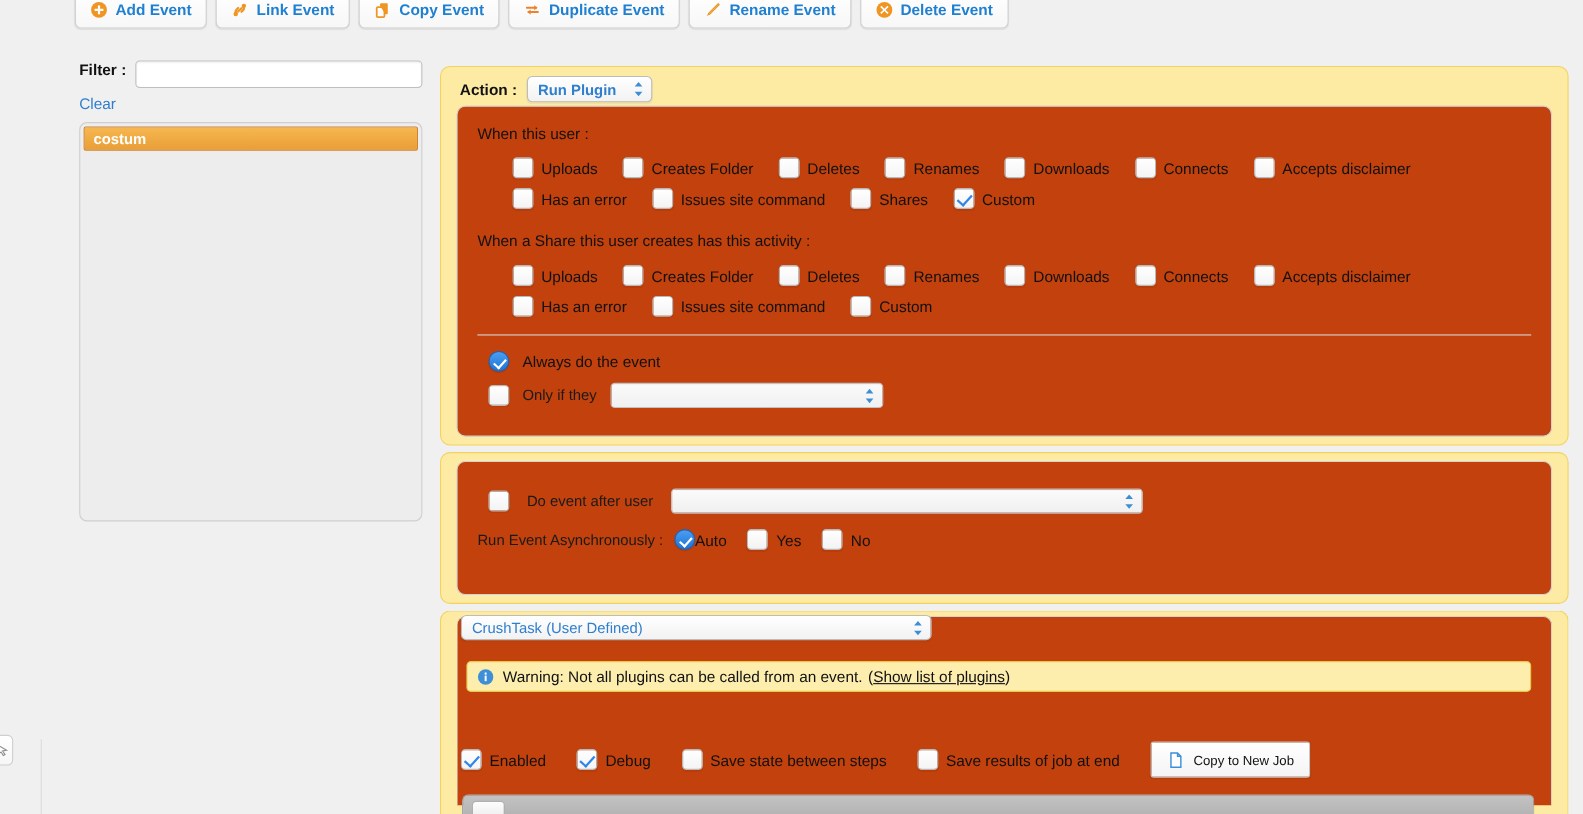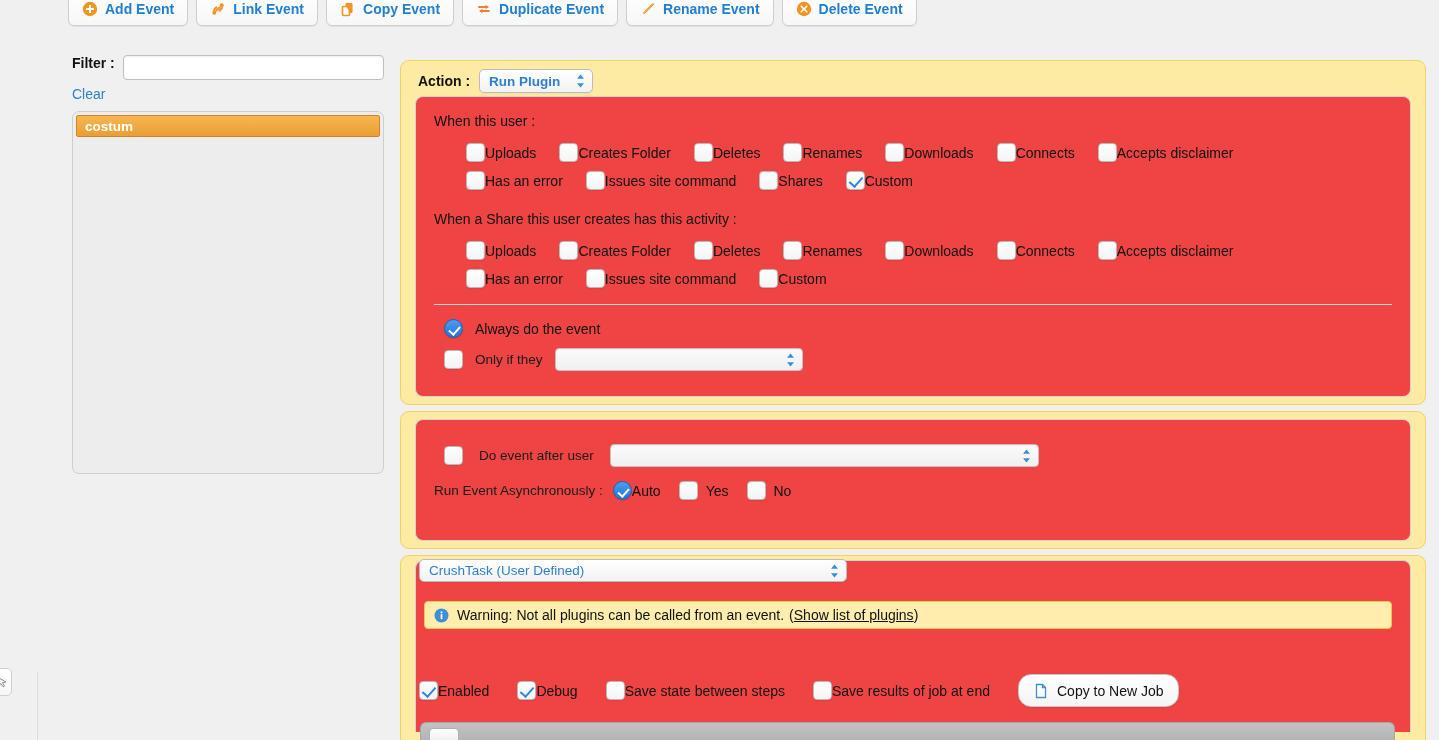--- a/index.html
+++ b/index.html
@@ -111,33 +111,33 @@
   }
   .selectbox.plain { color: #2f7fcf; font-weight: normal; }
   .stepper {
     position: absolute; right: 7px; top: 50%;
     transform: translateY(-50%);
     width: 9px; height: 15px;
   }
 
   .inner-box {
     position: absolute;
-    background: #ef4444;
+    background: #c2410c;
     border: 1px solid #d2d2d2;
     border-radius: 8px;
   }
   #inner1 { left: 415px; top: 96px; width: 996px; height: 301px; }
   #inner2 { left: 415px; top: 419px; width: 996px; height: 122px; }
   #inner3 { left: 415px; top: 560px; width: 996px; height: 172px;
             border-bottom: none; border-bottom-left-radius: 0; border-bottom-right-radius: 0; }
 
   .section-title { font-size: 14px; color: #111; }
 
   .cbrow { display: flex; align-items: center; }
-  .cbitem { display: flex; align-items: center; cursor: pointer; }
+  .cbitem { display: flex; align-items: center; gap: 7px; cursor: pointer; }
   .cbitem .txt { font-size: 14px; color: #111; white-space: nowrap; }
 
   
   .cb {
     width: 19px; height: 19px; flex: none;
     background: linear-gradient(#ffffff, #f4f4f4);
     border: 1px solid #b9b9b9;
     border-radius: 4px;
     box-shadow: 0 1px 1px rgba(0,0,0,.06);
     position: relative;
@@ -196,23 +196,23 @@
     padding-left: 9px;
     font-size: 14px; color: #111;
   }
   .info-ico { width: 15px; height: 15px; flex: none; }
   .plugin-link { text-decoration: underline; cursor: pointer; color: #111; }
 
   .copy-job-btn {
     display: flex; align-items: center; gap: 8px;
     height: 33px; padding: 0 14px;
     background: linear-gradient(#ffffff, #f4f4f4);
-    border: 1px solid #c6c6c6; border-radius: 13px;
+    border: 1px solid #c6c6c6; border-radius: 3px;
     box-shadow: 0 1px 1px rgba(0,0,0,.07);
-    font-size: 14px; color: #111; white-space: nowrap;
+    font-size: 12px; color: #111; white-space: nowrap;
     cursor: pointer;
   }
 
   .bottom-strip {
     position: absolute; left: 420px; top: 722px;
     width: 975px; height: 18px;
     background: linear-gradient(#c3c3c3, #b4b4b4);
     border: 1px solid #a6a6a6;
     border-bottom: none;
     border-top-left-radius: 6px; border-top-right-radius: 6px;

